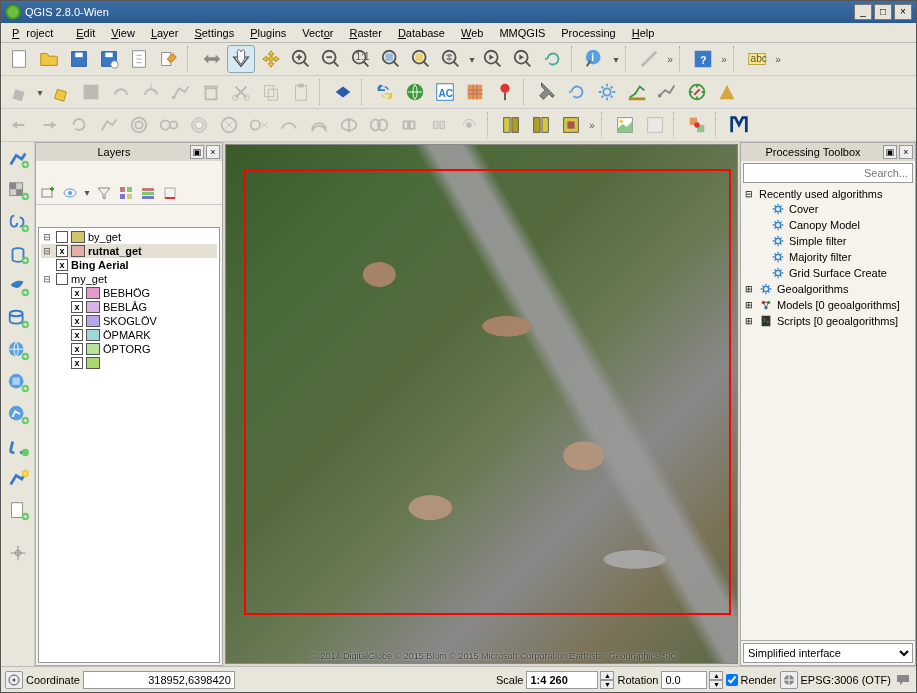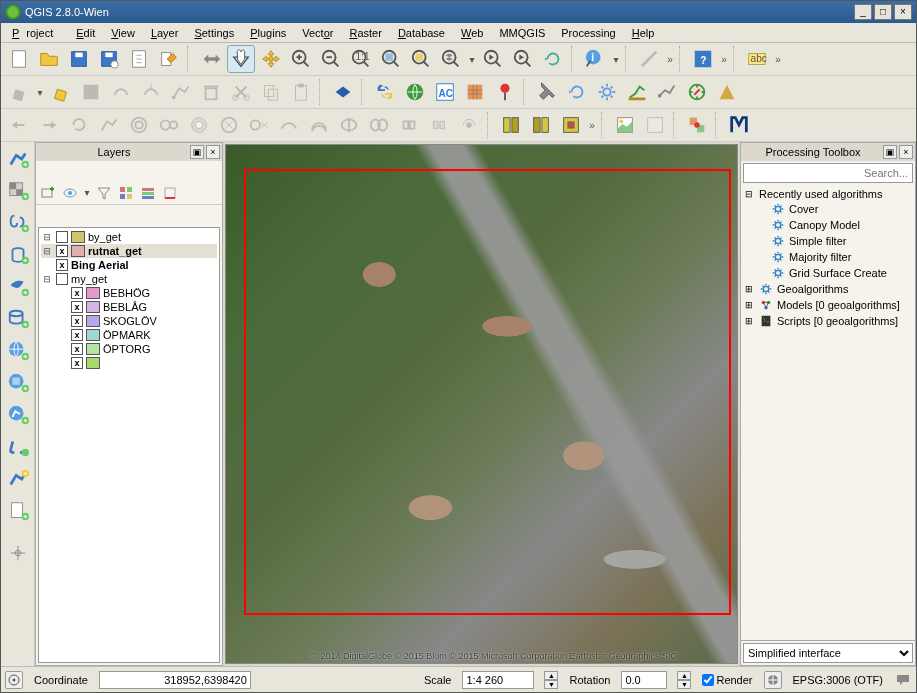--- a/index.html
+++ b/index.html
@@ -58,21 +58,21 @@
 .search-box { margin:2px; }
 .search-box input { width:100%; height:20px; border:1px solid #999; padding:0 4px; color:#888; text-align:right;}
 .proc-tree { flex:1; overflow:auto; padding:2px; background:#f5f3ec; font-size:11px;}
 .pt-item { display:flex; align-items:center; gap:4px; padding:1px 0; white-space:nowrap;}
 .pt-item.l1 { padding-left: 2px;}
 .pt-item.l2 { padding-left: 28px;}
 .pt-gear { width:14px;height:14px; color:#2a7ecf;}
 .pt-exp { width:10px; font-size:9px;}
 .simp { border-top:1px solid #aaa; padding:2px;}
 .simp select { width:100%; height:20px; border:1px solid #999; background:#fff;}
-.statusbar { height:26px; background:#e8e5db; border-top:1px solid #bbb; display:flex; align-items:center; padding:0 4px; gap:11px;}
+.statusbar { height:26px; background:#e8e5db; border-top:1px solid #bbb; display:flex; align-items:center; padding:0 4px; gap:3px;}
 .statusbar .sitem { display:flex; align-items:center; gap:2px;}
 .statusbar input[type=text]{ height:18px; border:1px solid #999; background:#fff; padding:0 3px; text-align:right;}
 .statusbar .wide { width:152px;}
 .statusbar .med { width:72px;}
 .statusbar .sm { width:46px;}
 .statusbar .spin { display:inline-flex; flex-direction:column; margin-left:-1px;}
 .statusbar .spin span{ width:14px;height:9px;border:1px solid #999;background:#eee;font-size:7px;text-align:center;line-height:7px;}
 .statusbar input[type=checkbox]{ width:12px;height:12px;}
 .sb-ico { width:18px;height:18px; border:1px solid #999; display:inline-flex;align-items:center;justify-content:center; background:#eee; border-radius:2px;}
 .flex-spacer{flex:1;}
@@ -849,21 +849,21 @@
       </svg>
     </span>
   <div class="sitem">
       <span>Coordinate</span>
     </div>
   <input type="text" class="wide" value="318952,6398420" style="">
   <div class="flex-spacer"></div>
   <div class="sitem">
       <span>Scale</span>
     </div>
-  <input type="text" class="med" style="text-align: left;" value="1:4 260">
+  <input type="text" class="med" style="text-align: left; font-weight: bold;" value="1:4 260">
   <div class="spin">
       <span>▲</span>
       <span>▼</span>
     </div>
   <div class="sitem">
       <span>Rotation</span>
     </div>
   <input type="text" class="sm" style="text-align: left;" value="0.0">
   <div class="spin">
       <span>▲</span>

